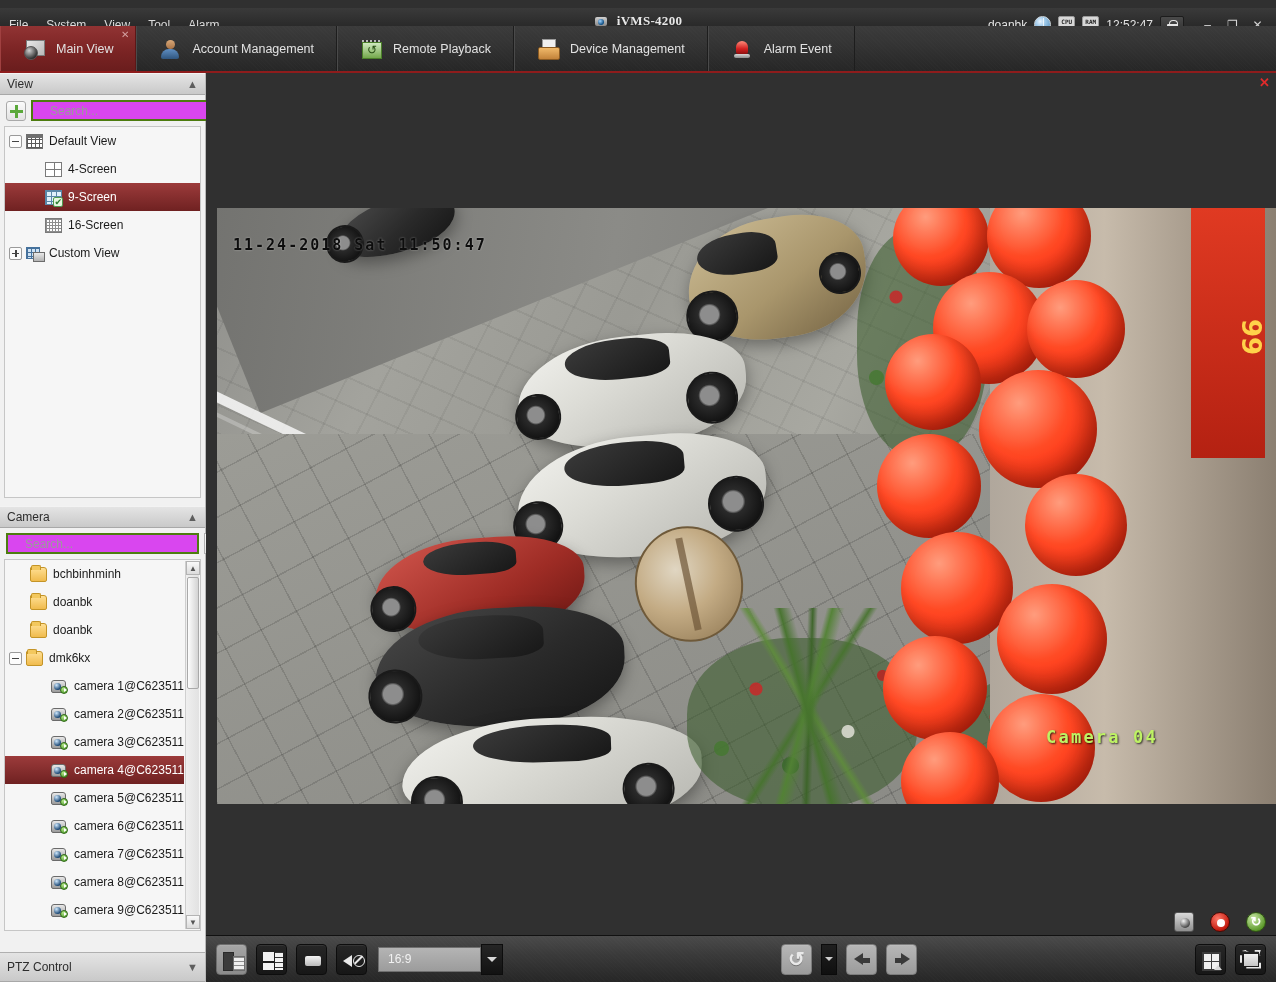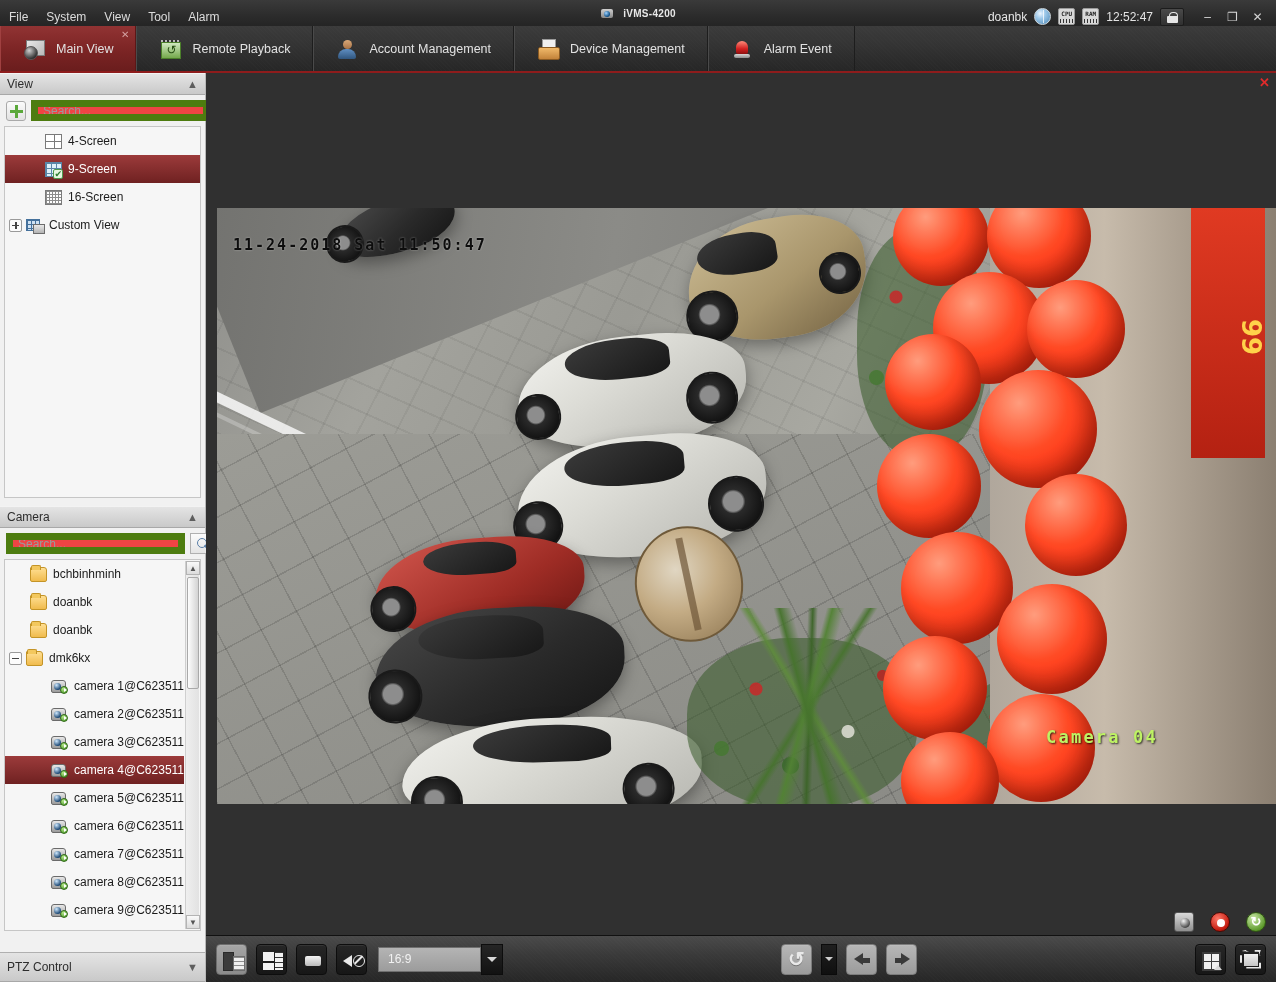--- a/index.html
+++ b/index.html
@@ -6,36 +6,36 @@
     margin: 0; padding: 0;
     width: 1276px; height: 982px;
     overflow: hidden;
     font-family: "Liberation Sans", sans-serif;
     background: #303030;
   }
   * { box-sizing: border-box; }
 
   
   #titlebar {
-    position: absolute; left:0; top:0; width:1276px; height:34px;
+    position: absolute; left:0; top:8px; width:1276px; height:34px;
     background: linear-gradient(to bottom, #3a3a3a 0%, #2b2b2b 50%, #202020 100%);
     border-bottom: 1px solid #141414;
     display: flex; align-items: center;
   }
   .menu-item {
     color: #dcdcdc; font-size: 12px; padding: 3px 9px;
     cursor: default; white-space: nowrap;
   }
   #app-title-wrap {
     position:absolute; left:0; right:0; top:0; height:26px;
     display:flex; align-items:center; justify-content:center;
     pointer-events:none;
   }
   #app-title {
-    color:#e8e8e8; font-size:10px; font-weight:bold; letter-spacing:.3px;
+    color:#e8e8e8; font-size:13px; font-weight:bold; letter-spacing:.3px;font-family:Liberation Serif, serif;
   }
   .cam-logo {
     width:16px;height:16px;margin-right:7px;display:inline-block;position:relative;
   }
   .cam-logo::before{
     content:""; position:absolute; left:1px; top:4px; width:12px;height:9px;
     background:linear-gradient(#cfcfcf,#8a8a8a); border-radius:2px;
   }
   .cam-logo::after{
     content:""; position:absolute; left:4px; top:6px; width:6px;height:6px;
@@ -202,22 +202,22 @@
   }
   .plus-btn::before{
     content:""; position:absolute; left:8px; top:3px; width:3px;height:13px;
     background:#5aa83a;
   }
   .plus-btn::after{
     content:""; position:absolute; left:3px; top:8px; width:13px;height:3px;
     background:#5aa83a;
   }
   .search-input {
-    flex:1; height:21px; background:#ef4444; border:7px solid #4d7c0f;
-    font-size:12px; color:#333; padding:0 5px; outline:none;
+    flex:1; height:21px; background:#d946ef; border:2px solid #4d7c0f;
+    font-size:12px; color:#333; padding:0 17px; outline:none;
     font-family:"Liberation Sans",sans-serif;
   }
   .search-input::placeholder{ color:#9b9b9b; }
   .search-btn {
     width:23px;height:21px; background:linear-gradient(#fbfbfb,#e4e4e4);
     border:1px solid #b0b0b0; position:relative; flex:none;
   }
   .search-btn::before{
     content:""; position:absolute; left:6px; top:4px; width:8px;height:8px;
     border:1.6px solid #5a7fa8; border-radius:50%;
@@ -720,26 +720,26 @@
   </div>
 </div>
 
 <div id="tabbar">
   <div class="tab active">
     <span class="tab-ico ico-mainview"></span>
     <span>Main View</span>
     <span class="tab-close">✕</span>
   </div>
   <div class="tab">
+    <span class="tab-ico ico-account"></span>
+    <span>Account Management</span>
+  </div>
+  <div class="tab">
     <span class="tab-ico ico-playback"></span>
     <span>Remote Playback</span>
-  </div>
-  <div class="tab">
-    <span class="tab-ico ico-account"></span>
-    <span>Account Management</span>
   </div>
   <div class="tab">
     <span class="tab-ico ico-device"></span>
     <span>Device Management</span>
   </div>
   <div class="tab">
     <span class="tab-ico ico-alarm"></span>
     <span>Alarm Event</span>
   </div>
 </div>
@@ -749,20 +749,25 @@
   <div class="panel-header">
     <span>View</span>
     <span class="chev">▲</span>
   </div>
   <div class="search-row">
     <span class="plus-btn"></span>
     <input class="search-input" type="text" placeholder="Search..." style="">
     <span class="search-btn"></span>
   </div>
   <div class="tree-box" style="height:372px;">
+    <div class="tree-row">
+      <span class="expander minus"></span>
+      <span class="ti ti-grid hdr"></span>
+      <span>Default View</span>
+    </div>
     <div class="tree-row">
       <span class="indent" style="width:36px"></span>
       <span class="ti ti-4screen"></span>
       <span>4-Screen</span>
     </div>
     <div class="tree-row selected">
       <span class="indent" style="width:36px"></span>
       <span class="ti ti-9screen"></span>
       <span>9-Screen</span>
     </div>

